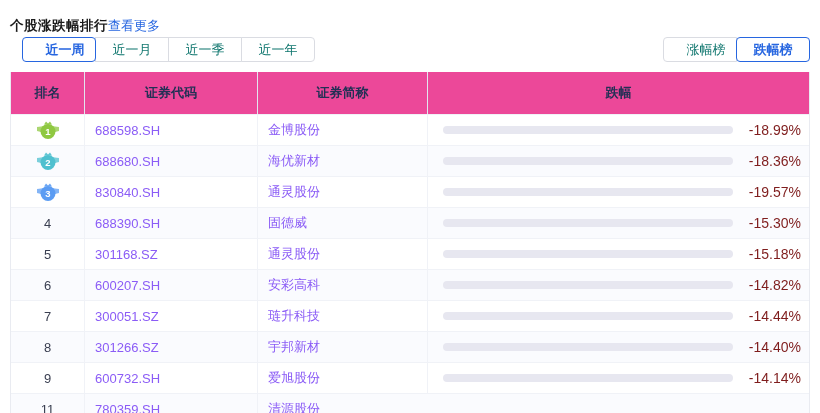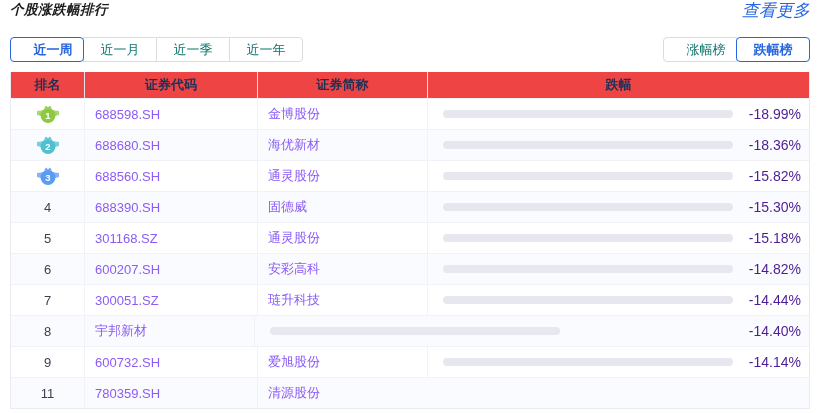--- a/index.html
+++ b/index.html
@@ -1,41 +1,41 @@
 <!DOCTYPE html>
 <html><head>
 <meta charset="utf-8">
 <style>
   * { margin:0; padding:0; box-sizing:border-box; }
   html,body { width:820px; height:413px; background:#fff;
     font-family:"Liberation Sans","DejaVu Sans",sans-serif; }
   .wrap { position:relative; width:820px; height:413px; overflow:hidden; }
 
   
-  .topbar { position:absolute; left:10px; right:10px; top:0; height:20px;
-    display:flex; justify-content:space-between; align-items:center;font-style:italic; }
+  .topbar { position:absolute; left:10px; right:10px; top:16px; height:20px;
+    display:flex; align-items:center; }
   .title { font-size:13.5px; font-weight:bold; color:#1b1b1b; letter-spacing:.5px; }
-  .more { font-size:17px; color:#2766e0; cursor:pointer; }
+  .more { font-size:13px; color:#2766e0; cursor:pointer; }
 
   
   .tabsrow { position:absolute; left:10px; right:10px; top:37px; height:25px;
     display:flex; justify-content:space-between; }
   .seggroup { display:inline-flex; }
   .seg { width:74px; height:25px; line-height:23px; text-align:center;
     font-size:13px; color:#0f766e; background:#fff; border:1px solid #dadce2;
     margin-left:-1px; cursor:pointer; position:relative; }
-  .seg:first-child { margin-left:0; border-radius:4px 0 0 4px;padding-left:12px; }
+  .seg:first-child { margin-left:12px; border-radius:4px 0 0 4px;padding-left:12px; }
   .seg:last-child { border-radius:0 4px 4px 0;text-align:center; }
   .seg.active { border:1px solid #2766e0; color:#2766e0; font-weight:bold;
     border-radius:4px; z-index:2; }
 
   
   .table { position:absolute; left:10px; top:72px; width:800px;
     border:1px solid #e9ebf1; border-top:none; }
-  .thead { display:flex; height:26px; background:#ef4444; }
+  .thead { display:flex; height:42px; background:#ec4899; }
   .th { font-size:13px; font-weight:bold; color:#233055; display:flex;
     align-items:center; justify-content:center; border-right:1px solid #e2e5ef; }
   .th:last-child { border-right:none; }
   .col-rank { width:74px; flex:none; }
   .col-code { width:173px; flex:none; }
   .col-name { width:170px; flex:none; }
   .col-bar  { flex:1; }
 
   .row { display:flex; height:31px; background:#fff; border-top:1px solid #f0f2f7; }
   .row:nth-child(even) { background:#fafbfe; }
@@ -50,21 +50,21 @@
   .m1 { color:#8fc841; }
   .m2 { color:#4fc0cf; }
   .m3 { color:#5b9cf3; }
 
   .barcell { padding-left:15px; }
   .track { width:290px; height:8px; background:#e7e7f0; border-radius:4px;
     overflow:hidden; flex:none; }
   .fill { height:8px; background:linear-gradient(90deg,#3fc676,#34b967);
     border-radius:4px; }
   .pct { flex:1; text-align:right; padding-right:8px; font-size:14px;
-    color:#4c1d95; }
+    color:#7f1d1d; }
 </style>
 </head>
 <body>
 
 <div class="wrap">
 
   <div class="topbar">
     <span class="title">个股涨跌幅排行</span>
     <span class="more">查看更多</span>
   </div>
@@ -152,27 +152,27 @@
         <svg viewBox="0 0 24 20" width="24" height="20">
           <path d="M1 7 L9 6 L9 13 L1 11 Z" fill="currentColor" opacity="0.75"></path>
           <path d="M23 7 L15 6 L15 13 L23 11 Z" fill="currentColor" opacity="0.75"></path>
           <path d="M8 4.5 L10 1.5 L12 3.5 L14 1.5 L16 4.5 Z" fill="currentColor" opacity="0.9"></path>
           <circle cx="12" cy="11.5" r="7.5" fill="currentColor"></circle>
           <text x="12" y="15" text-anchor="middle" font-size="9.5" font-weight="bold" fill="#ffffff">3</text>
         </svg>
       </span>
 
     </div>
-    <div class="cell col-code">688560.SH</div>
+    <div class="cell col-code">830840.SH</div>
     <div class="cell col-name">通灵股份</div>
     <div class="cell col-bar barcell">
       <span class="track">
         <span class="fill" style="width: 83.31%;"></span>
       </span>
-      <span class="pct">-15.82%</span>
+      <span class="pct">-19.57%</span>
     </div>
   </div>
         <div class="row">
     <div class="cell col-rank">
 
       <span class="ranknum">4</span>
     </div>
     <div class="cell col-code">688390.SH</div>
     <div class="cell col-name">固德威</div>
     <div class="cell col-bar barcell">
@@ -222,20 +222,21 @@
         <span class="fill" style="width: 76.04%;"></span>
       </span>
       <span class="pct">-14.44%</span>
     </div>
   </div>
         <div class="row">
     <div class="cell col-rank">
 
       <span class="ranknum">8</span>
     </div>
+    <div class="cell col-code">301266.SZ</div>
     <div class="cell col-name">宇邦新材</div>
     <div class="cell col-bar barcell">
       <span class="track">
         <span class="fill" style="width: 75.83%;"></span>
       </span>
       <span class="pct">-14.40%</span>
     </div>
   </div>
         <div class="row">
     <div class="cell col-rank">

